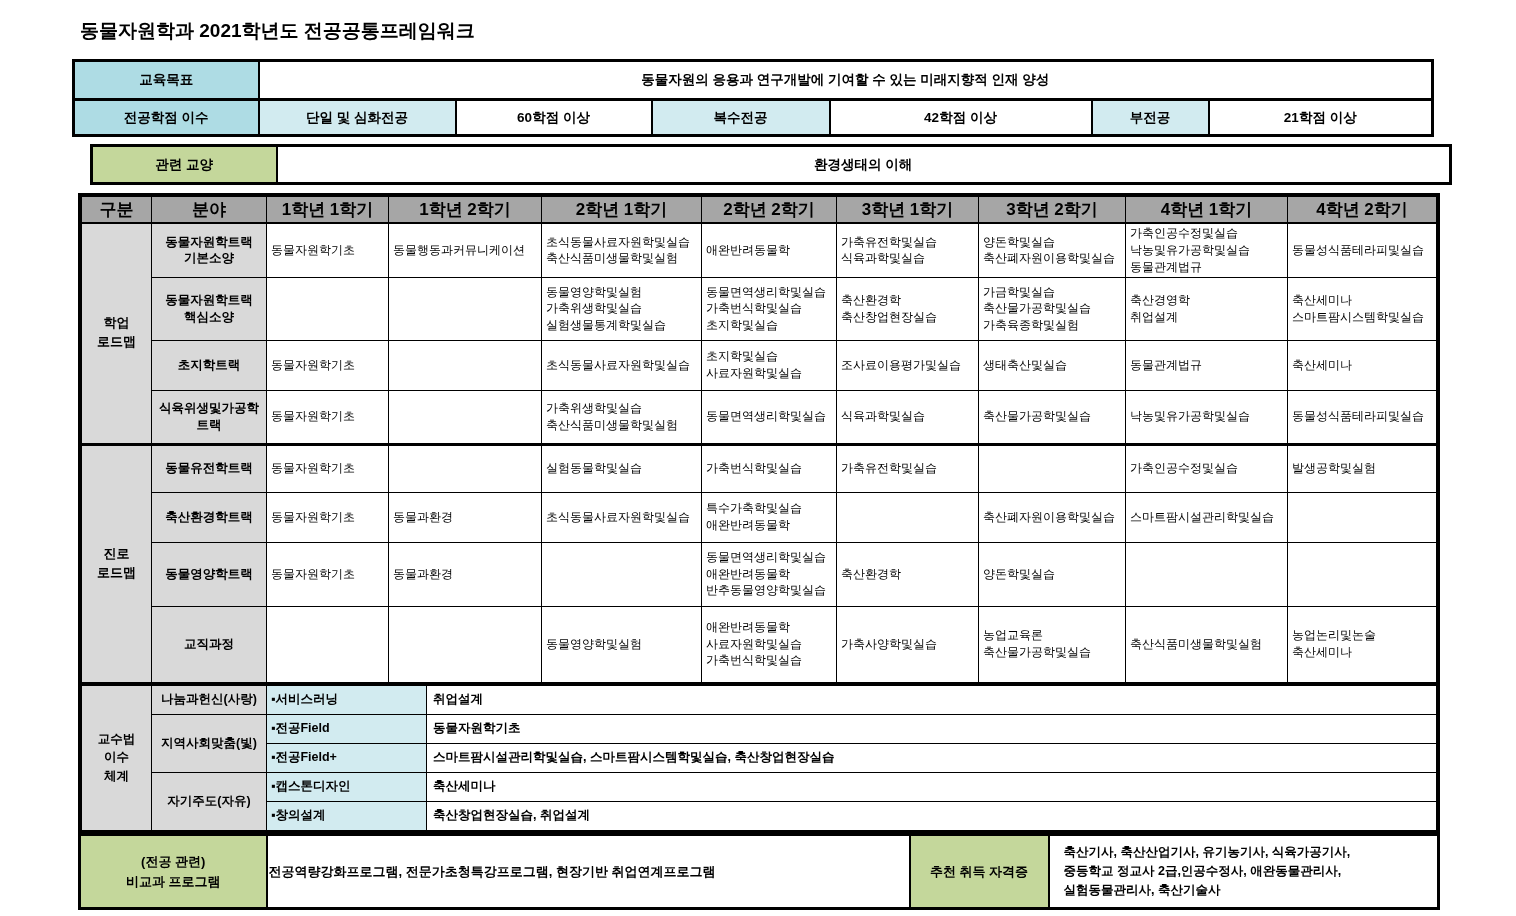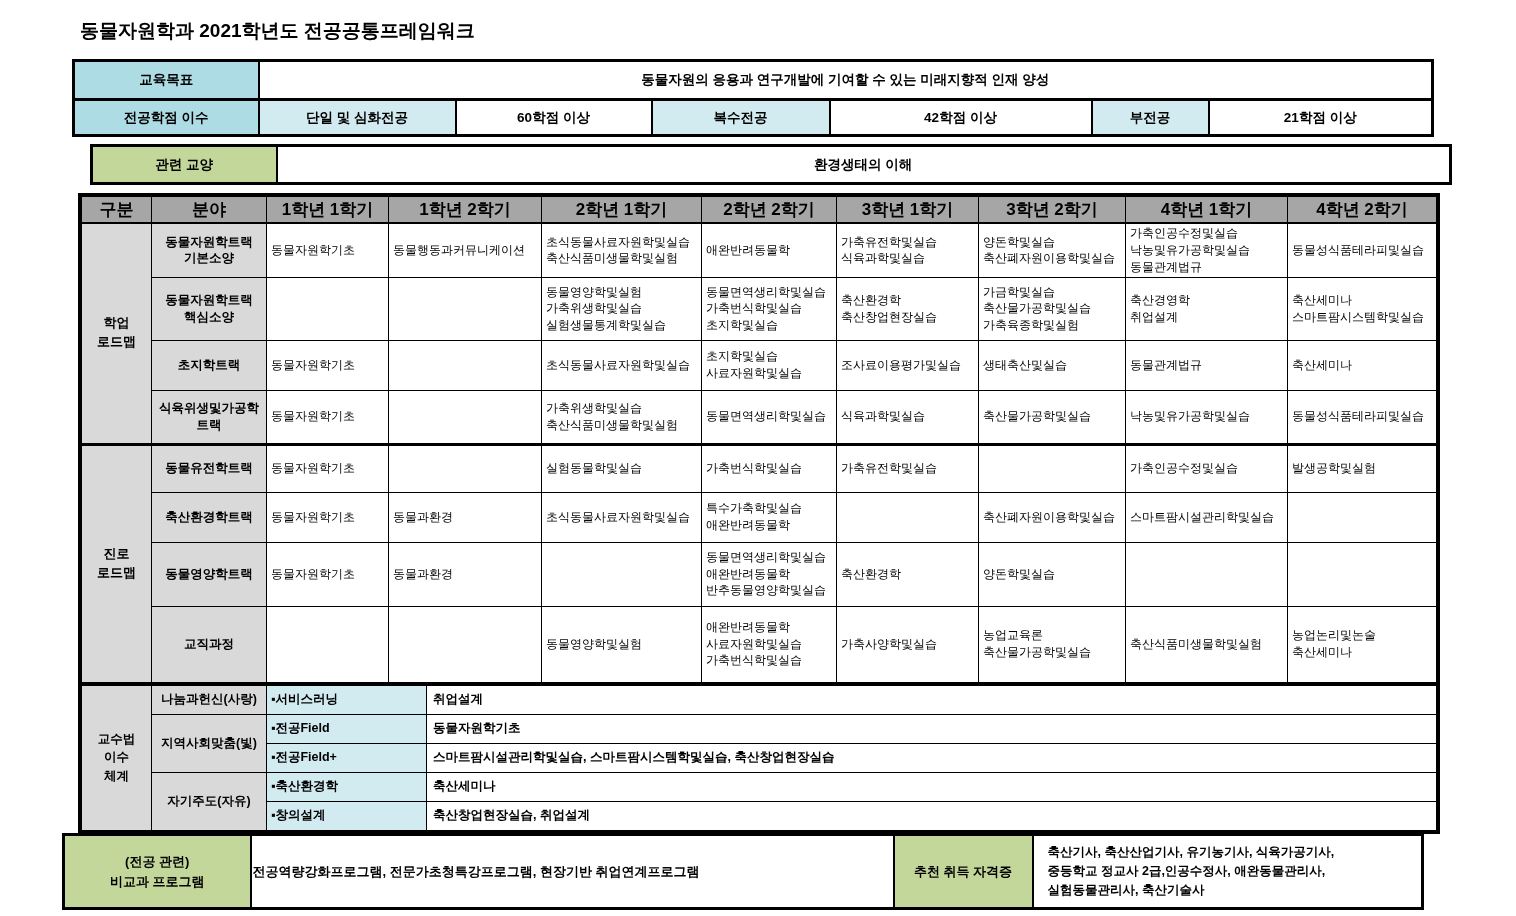--- a/index.html
+++ b/index.html
@@ -37,21 +37,21 @@
   td.course{padding:1px 4px;white-space:pre-line;line-height:1.38;}
   tr.sec td{border-top:3px solid #000;}
 
   
   .gped{width:100%;border-top:3px solid #000;}
   .gped td{border:1px solid #000;height:26px;font-size:12.5px;}
   .gped td.method{background:#D2EBF0;font-weight:bold;padding-left:4px;}
   .gped td.pcourse{font-weight:bold;padding-left:6px;}
 
   
-  .t4{position:absolute;left:62px;top:833px;width:1362px;border:3px solid #000;}
+  .t4{position:absolute;left:78px;top:833px;width:1362px;border:3px solid #000;}
   .t4 td{border:2px solid #000;font-weight:bold;font-size:13px;height:69px;}
   .t4 td.exl{background:#C4D79B;text-align:center;white-space:pre-line;line-height:1.5;}
   .t4 td.exv{}
   .t4 td.certv{padding-left:14px;white-space:pre-line;line-height:1.5;font-size:12.5px;}
 </style>
 </head>
 <body>
 
 <div class="page">
 
@@ -267,21 +267,21 @@
         <td class="track" rowspan="2">지역사회맞춤(빛)</td>
         <td class="method">▪전공Field</td>
         <td class="pcourse">동물자원학기초</td>
       </tr>
       <tr>
         <td class="method">▪전공Field+</td>
         <td class="pcourse">스마트팜시설관리학및실습, 스마트팜시스템학및실습, 축산창업현장실습</td>
       </tr>
       <tr>
         <td class="track" rowspan="2">자기주도(자유)</td>
-        <td class="method">▪축산환경학</td>
+        <td class="method">▪캡스톤디자인</td>
         <td class="pcourse">축산세미나</td>
       </tr>
       <tr>
         <td class="method">▪창의설계</td>
         <td class="pcourse">축산창업현장실습, 취업설계</td>
       </tr>
     </tbody>
       </table>
   </div>
 

